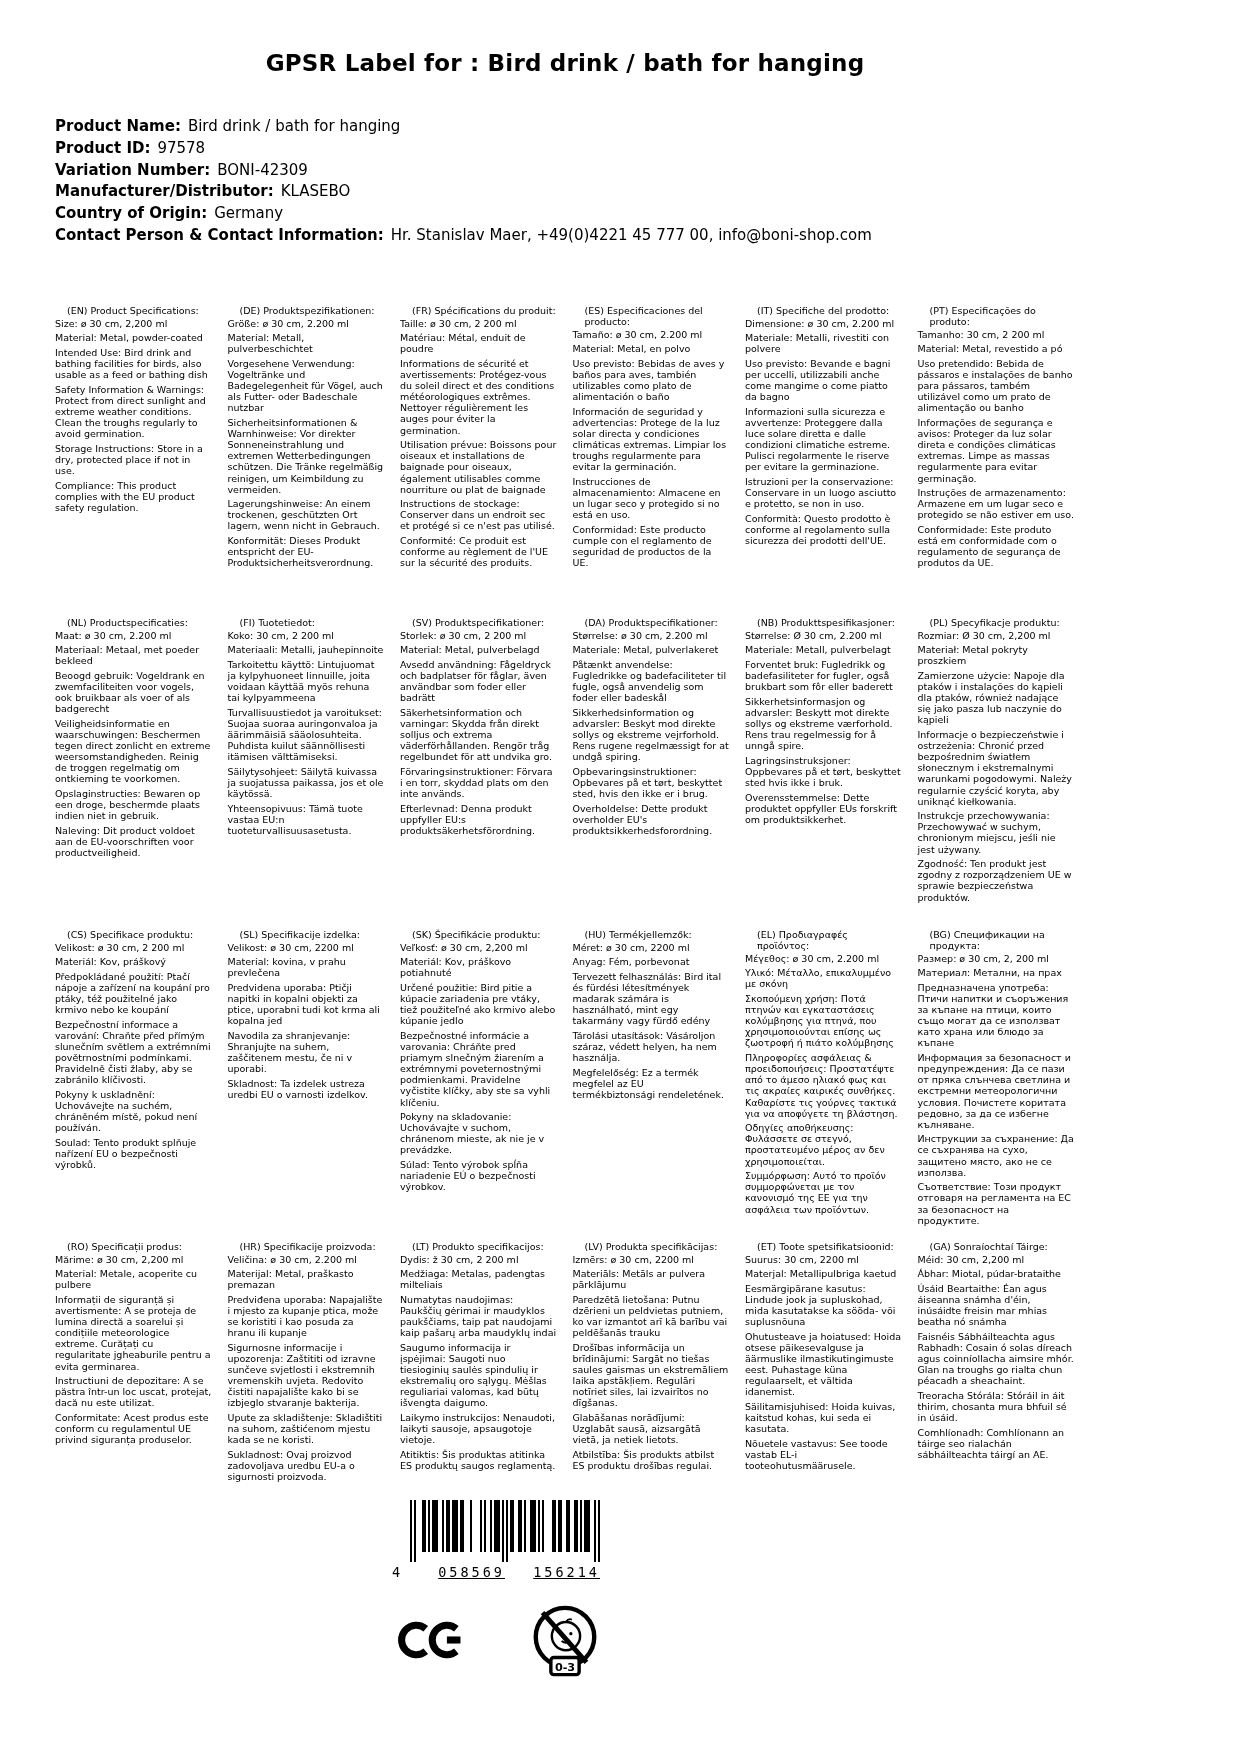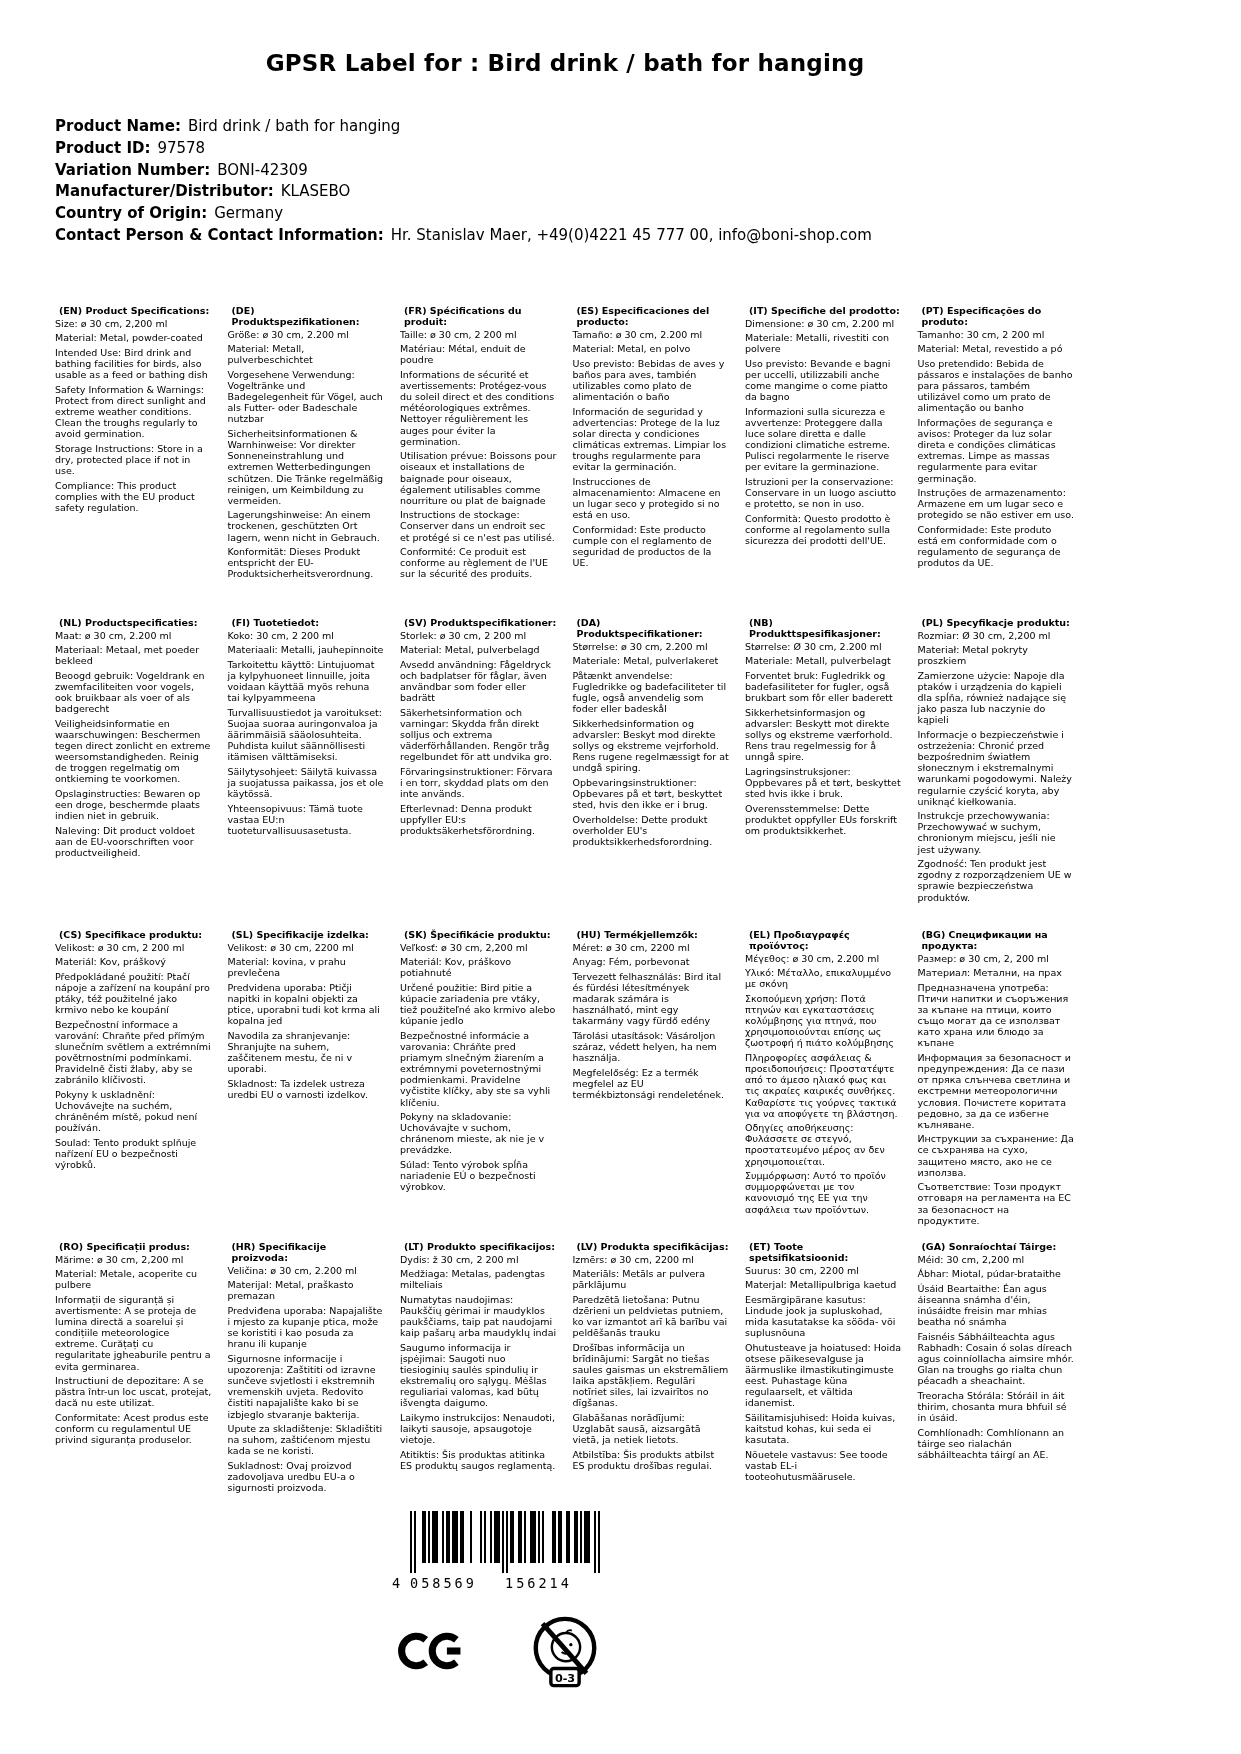--- a/index.html
+++ b/index.html
@@ -4,32 +4,32 @@
 <style>
   html,body{margin:0;padding:0;background:#fff;}
   .page{position:relative;width:1130px;height:1754px;background:#fff;color:#000;
         font-family:"DejaVu Sans",sans-serif;overflow:hidden;}
   .title{padding-top:50px;text-align:center;font-size:23px;font-weight:bold;letter-spacing:.2px;}
   .info{margin:40px 0 0 55px;font-size:15px;line-height:1.45;}
   .info-row b{margin-right:7px;}
   .grid{display:grid;grid-template-columns:repeat(6,1fr);column-gap:12px;
         grid-template-rows:312px 312px 312px auto;margin:58px 52px 0 55px;}
   .lb{font-size:9.5px;line-height:1.17;overflow-wrap:break-word;padding-right:4px;}
-  .lb .lb-h{font-weight:bold;margin:0 0 2px 4px;}
+  .lb .lb-h{font-weight:normal;margin:0 0 2px 12px;}
   .lb p{margin:0 0 3.5px 0;}
   .footer{margin:14px 0 0 392px;width:300px;}
   .barcode{position:relative;padding-left:18px;width:190px;}
   .bars{font-size:0;white-space:nowrap;height:62px;}
   .m{display:inline-block;width:2px;height:52px;vertical-align:top;}
   .m.b{background:#000;}
   .m.g{height:62px;}
   .bc-digits{display:flex;margin-top:2px;font-family:"DejaVu Sans Mono",monospace;
              font-size:13.5px;}
   .d-first{position:absolute;left:0;}
-  .d-grp{width:95px;text-align:left;letter-spacing:3px;}
+  .d-grp{width:95px;text-align:right;letter-spacing:3px;text-decoration:underline;}
   .marks-row{display:flex;align-items:center;gap:62px;margin:20px 0 0 6px;}
 </style>
 </head>
 <body>
 
 <div class="page">
 
   <div class="title">GPSR Label for : Bird drink / bath for hanging</div>
 
   <div class="info" id="info">
@@ -138,21 +138,21 @@
         <p>Materiale: Metall, pulverbelagt</p>
         <p>Forventet bruk: Fugledrikk og badefasiliteter for fugler, også brukbart som fôr eller baderett</p>
         <p>Sikkerhetsinformasjon og advarsler: Beskytt mot direkte sollys og ekstreme værforhold. Rens trau regelmessig for å unngå spire.</p>
         <p>Lagringsinstruksjoner: Oppbevares på et tørt, beskyttet sted hvis ikke i bruk.</p>
         <p>Overensstemmelse: Dette produktet oppfyller EUs forskrift om produktsikkerhet.</p>
       </div>
       <div class="lb">
         <div class="lb-h">(PL) Specyfikacje produktu:</div>
         <p>Rozmiar: Ø 30 cm, 2,200 ml</p>
         <p>Materiał: Metal pokryty proszkiem</p>
-        <p>Zamierzone użycie: Napoje dla ptaków i urządzenia do kąpieli dla spĺňa, również nadające się jako pasza lub naczynie do kąpieli</p>
+        <p>Zamierzone użycie: Napoje dla ptaków i instalações do kąpieli dla ptaków, również nadające się jako pasza lub naczynie do kąpieli</p>
         <p>Informacje o bezpieczeństwie i ostrzeżenia: Chronić przed bezpośrednim światłem słonecznym i ekstremalnymi warunkami pogodowymi. Należy regularnie czyścić koryta, aby uniknąć kiełkowania.</p>
         <p>Instrukcje przechowywania: Przechowywać w suchym, chronionym miejscu, jeśli nie jest używany.</p>
         <p>Zgodność: Ten produkt jest zgodny z rozporządzeniem UE w sprawie bezpieczeństwa produktów.</p>
       </div>
       <div class="lb">
         <div class="lb-h">(CS) Specifikace produktu:</div>
         <p>Velikost: ø 30 cm, 2 200 ml</p>
         <p>Materiál: Kov, práškový</p>
         <p>Předpokládané použití: Ptačí nápoje a zařízení na koupání pro ptáky, též použitelné jako krmivo nebo ke koupání</p>
         <p>Bezpečnostní informace a varování: Chraňte před přímým slunečním světlem a extrémními povětrnostními podmínkami. Pravidelně čisti žlaby, aby se zabránilo klíčivosti.</p>

